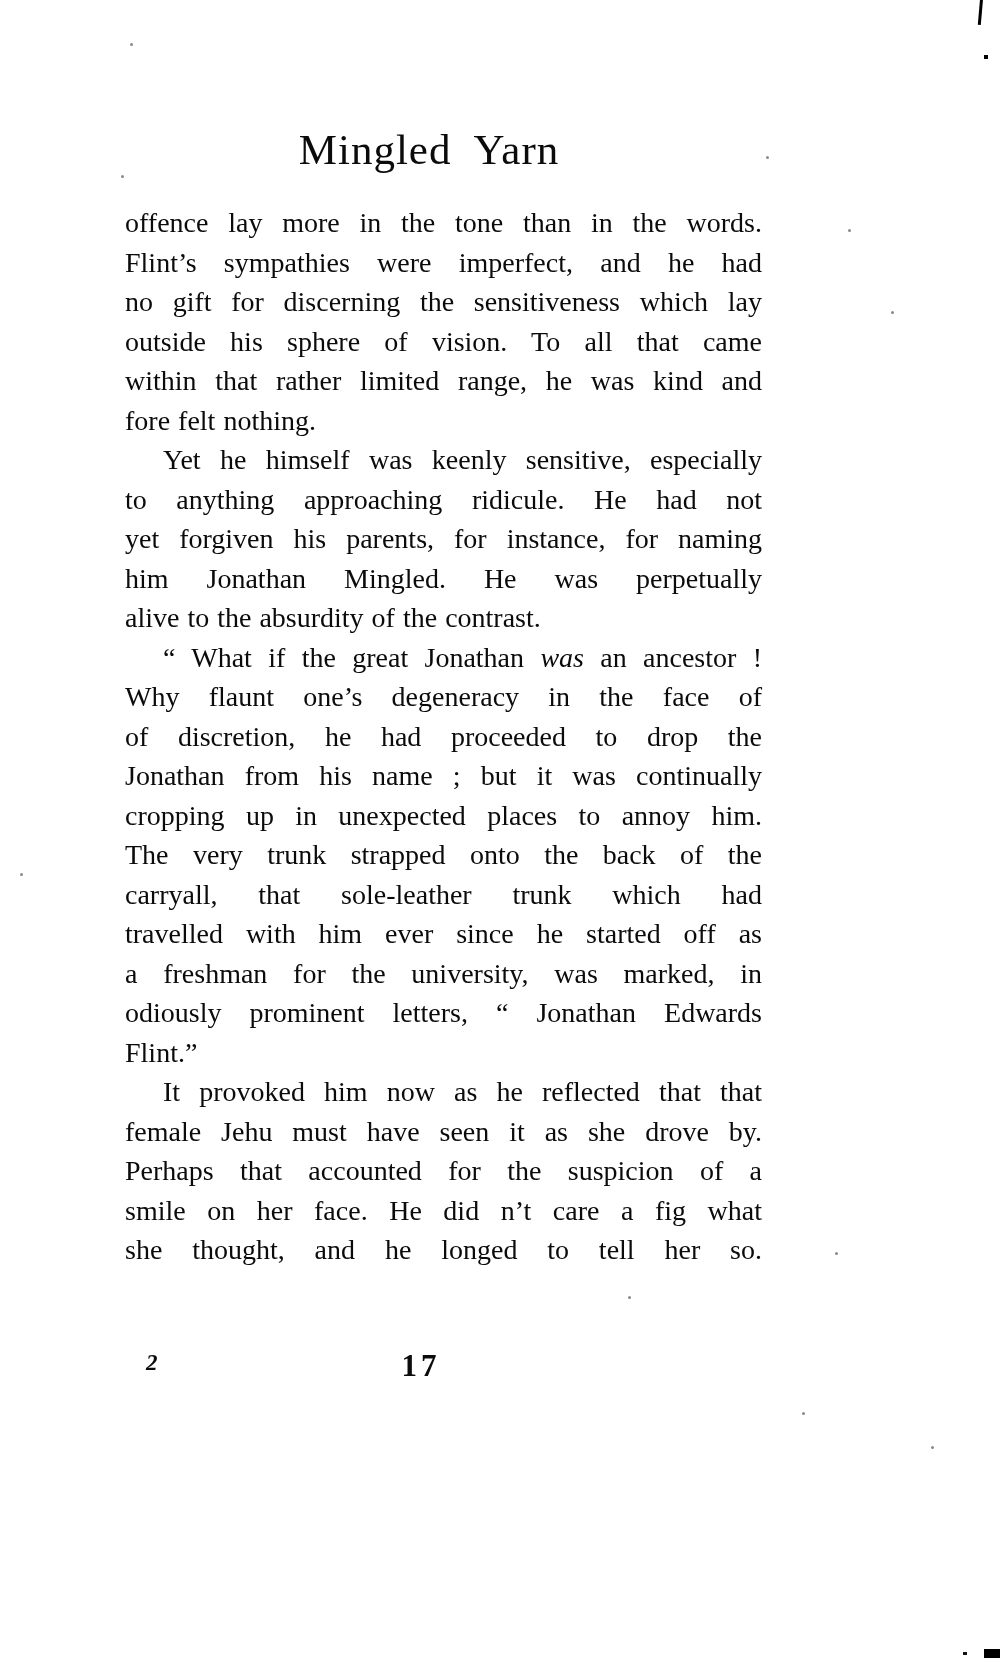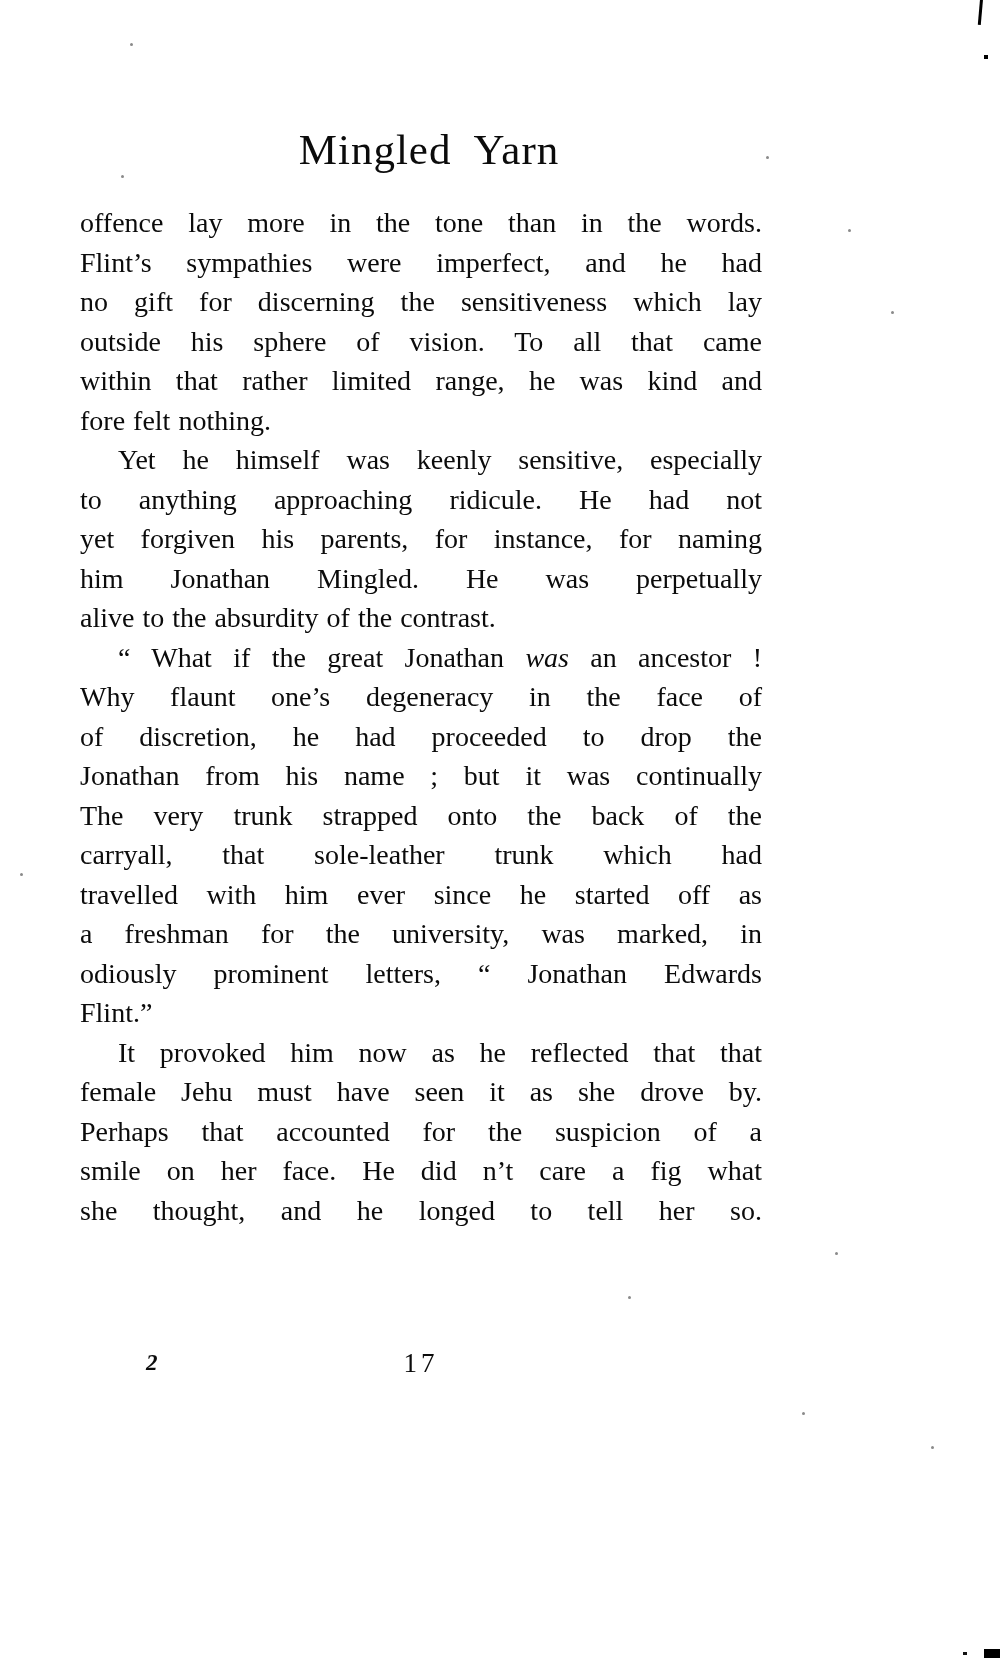--- a/index.html
+++ b/index.html
@@ -32,39 +32,40 @@
     width: 682px;
   }
   .line {
     height: 39.5px;
     line-height: 39.5px;
     font-size: 28px;
     white-space: nowrap;
     text-align: justify;
     text-align-last: justify;
     word-spacing: 1px;
+    margin-left: 45px;
   }
   .line.indent { text-indent: 38px; }
   .line.lastleft { text-align-last: left; }
   .sig {
     position: absolute;
     left: 146px;
     top: 1350px;
     font-size: 23px;
     font-weight: bold;
     font-style: italic;
   }
   .pageno {
     position: absolute;
     left: 80px;
     top: 1348px;
     width: 682px;
     text-align: center;
-    font-size: 27px;
-    font-weight: normal;
+    font-size: 31px;
+    font-weight: bold;
     letter-spacing: 4px;
   }
   
   .mark-tr {
     position: absolute;
     left: 979px;
     top: -3px;
     width: 3px;
     height: 28px;
     background: #000;
@@ -118,20 +119,21 @@
       <div class="line lastleft">fore felt nothing.</div>
       <div class="line indent">Yet he himself was keenly sensitive, especially</div>
       <div class="line">to anything approaching ridicule.  He had not</div>
       <div class="line">yet forgiven his parents, for instance, for naming</div>
       <div class="line">him Jonathan Mingled.  He was perpetually</div>
       <div class="line lastleft">alive to the absurdity of the contrast.</div>
       <div class="line indent">“ What if the great Jonathan <i>was</i> an ancestor !</div>
       <div class="line">Why flaunt one’s degeneracy in the face of</div>
       <div class="line">of discretion, he had proceeded to drop the</div>
       <div class="line">Jonathan from his name ; but it was continually</div>
+      <div class="line">cropping up in unexpected places to annoy him.</div>
       <div class="line">The very trunk strapped onto the back of the</div>
       <div class="line">carryall, that sole-leather trunk which had</div>
       <div class="line">travelled with him ever since he started off as</div>
       <div class="line">a freshman for the university, was marked, in</div>
       <div class="line">odiously prominent letters, “ Jonathan Edwards</div>
       <div class="line lastleft">Flint.”</div>
       <div class="line indent">It provoked him now as he reflected that that</div>
       <div class="line">female Jehu must have seen it as she drove by.</div>
       <div class="line">Perhaps that accounted for the suspicion of a</div>
       <div class="line">smile on her face.  He did n’t care a fig what</div>

